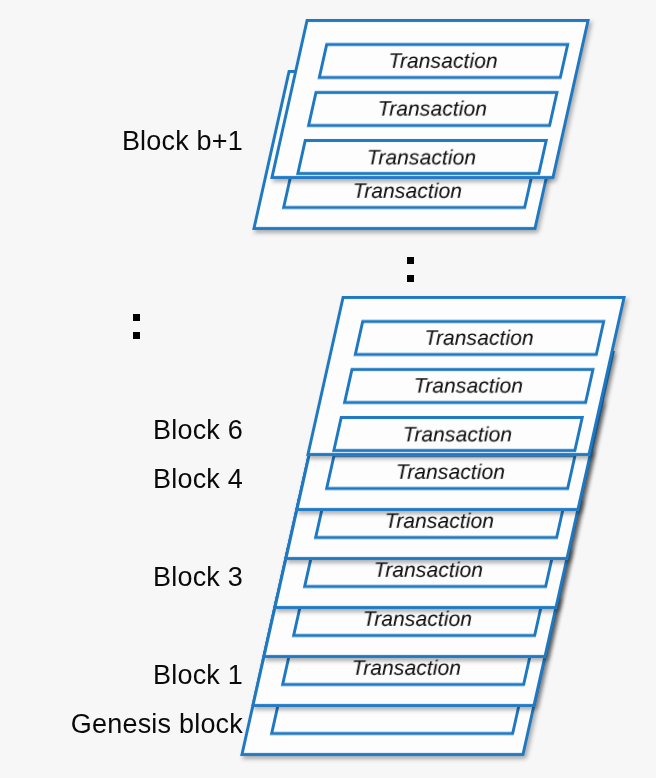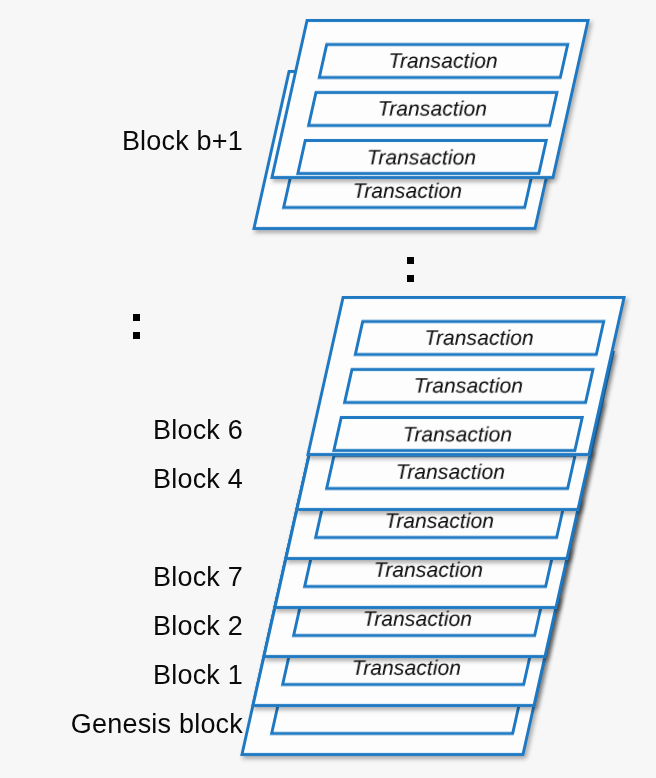--- a/index.html
+++ b/index.html
@@ -139,18 +139,17 @@
     <div class="tx" style="left:22px;top:69px;width:244px;height:36px;">
       <span>Transaction</span>
     </div>
     <div class="tx" style="left:22px;top:117px;width:244px;height:36px;">
       <span>Transaction</span>
     </div>
   </div>
 
   <div class="blk-label" style="top:417px;">Block 6</div>
   <div class="blk-label" style="top:466px;">Block 4</div>
-  <div class="blk-label" style="top:564px;">Block 7</div>
-  <div class="blk-label" style="top:613px;">Block 2</div>
+  <div class="blk-label" style="top:564px;">Block 3</div>
   <div class="blk-label" style="top:662px;text-align:right;">Block 1</div>
   <div class="blk-label" style="top:711px;margin-left:36px;">Genesis block</div>
 
 </div>
 
 </body></html>

